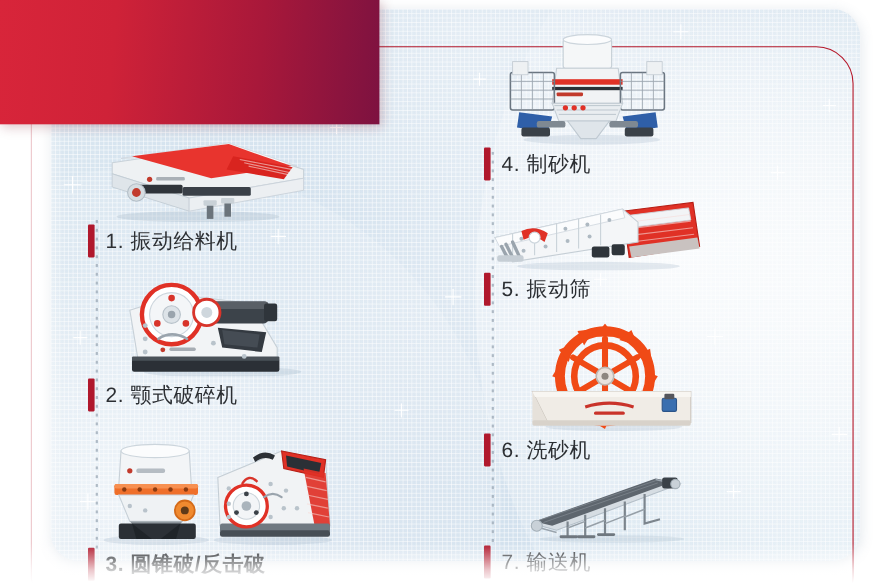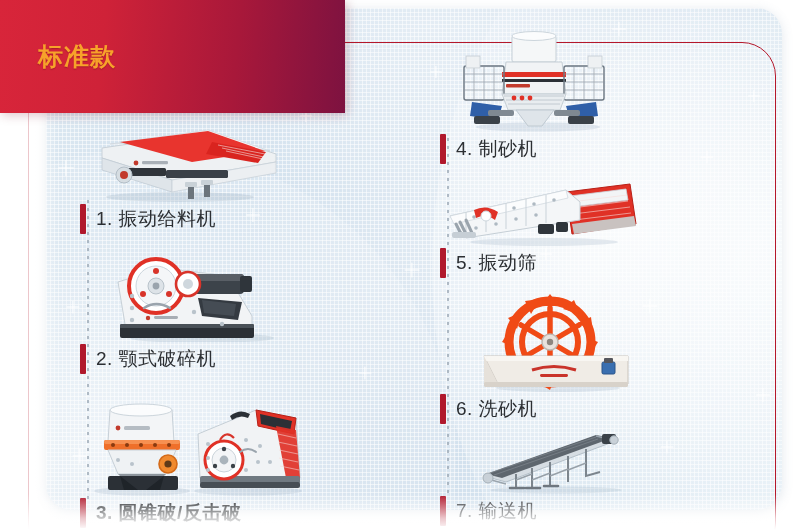--- a/index.html
+++ b/index.html
@@ -478,17 +478,16 @@
       </div>
       <div class="step-label">
         <span class="step-bar"></span>
         <span class="step-text">7. 输送机</span>
       </div>
     </div>
 
   </div>
 
   <div class="banner">
-    <div class="banner-line1">标准款</div>
   </div>
 
   <div class="vignette"></div>
 </div>
 
 </body></html>

